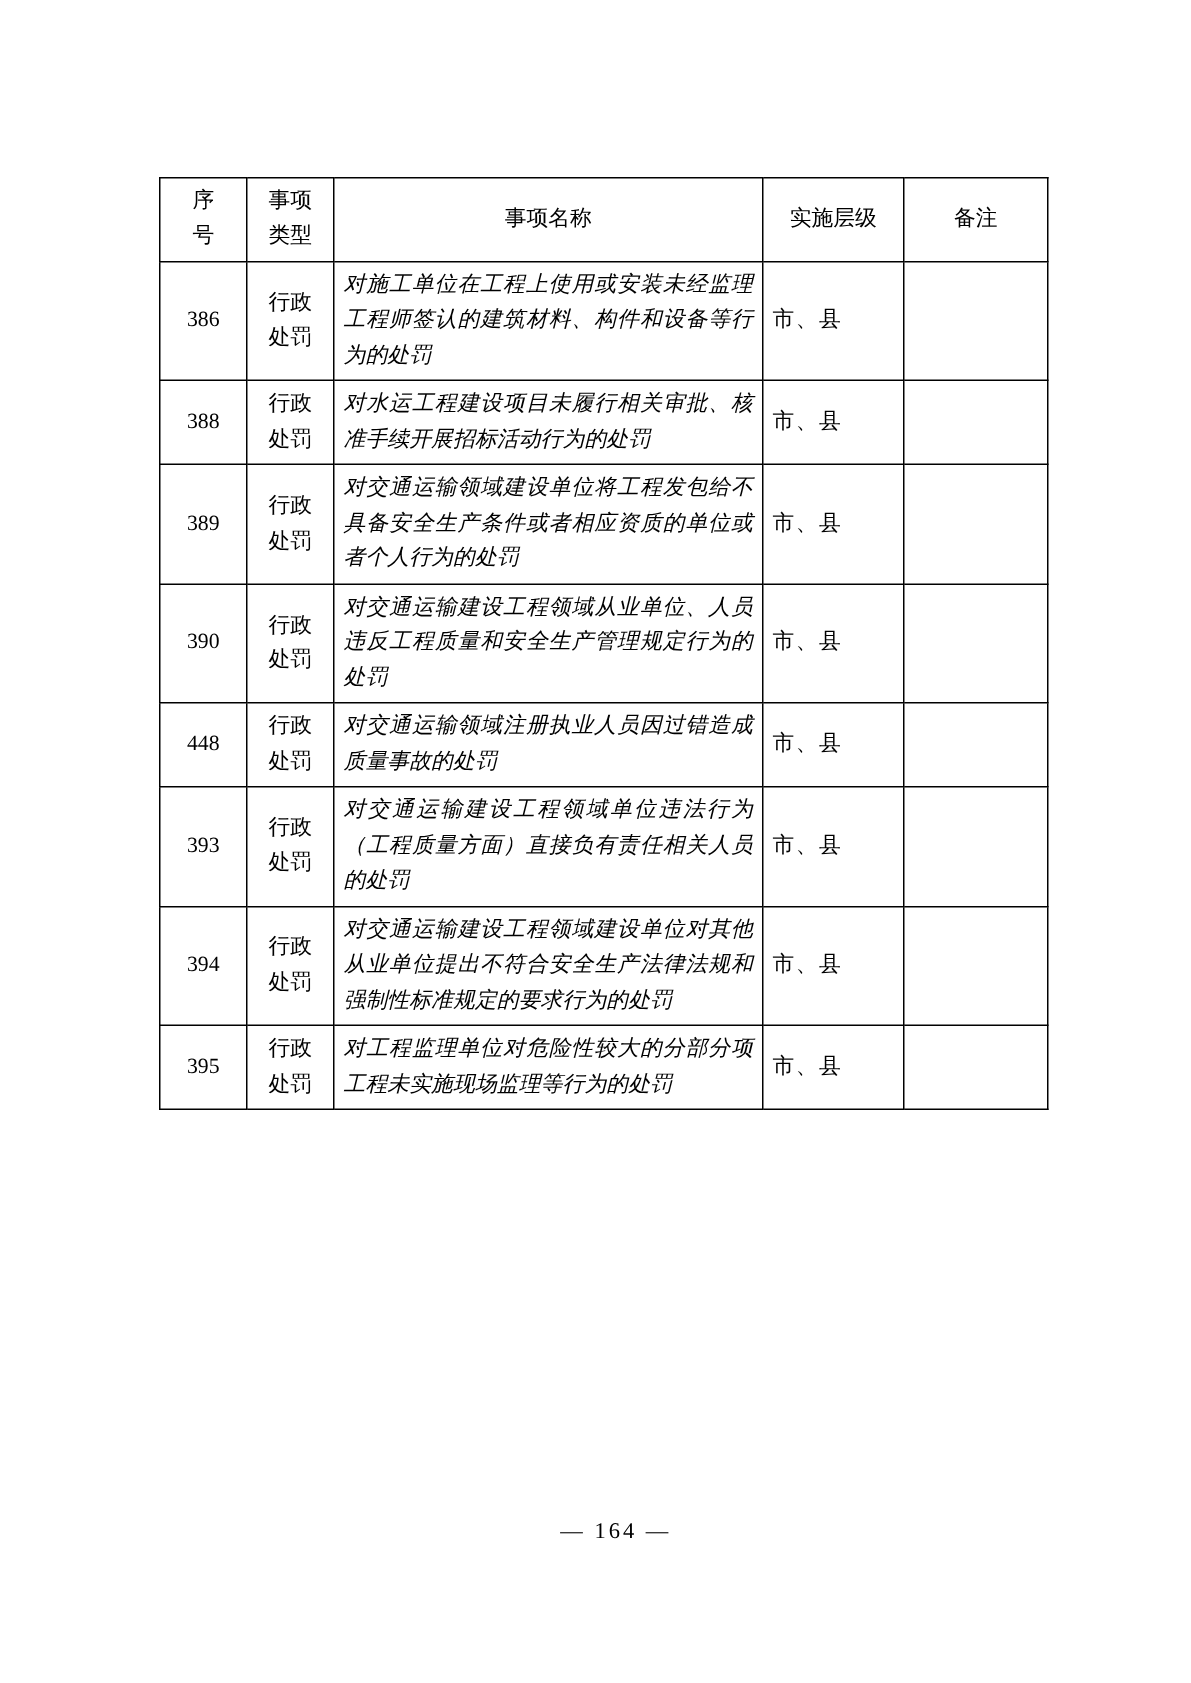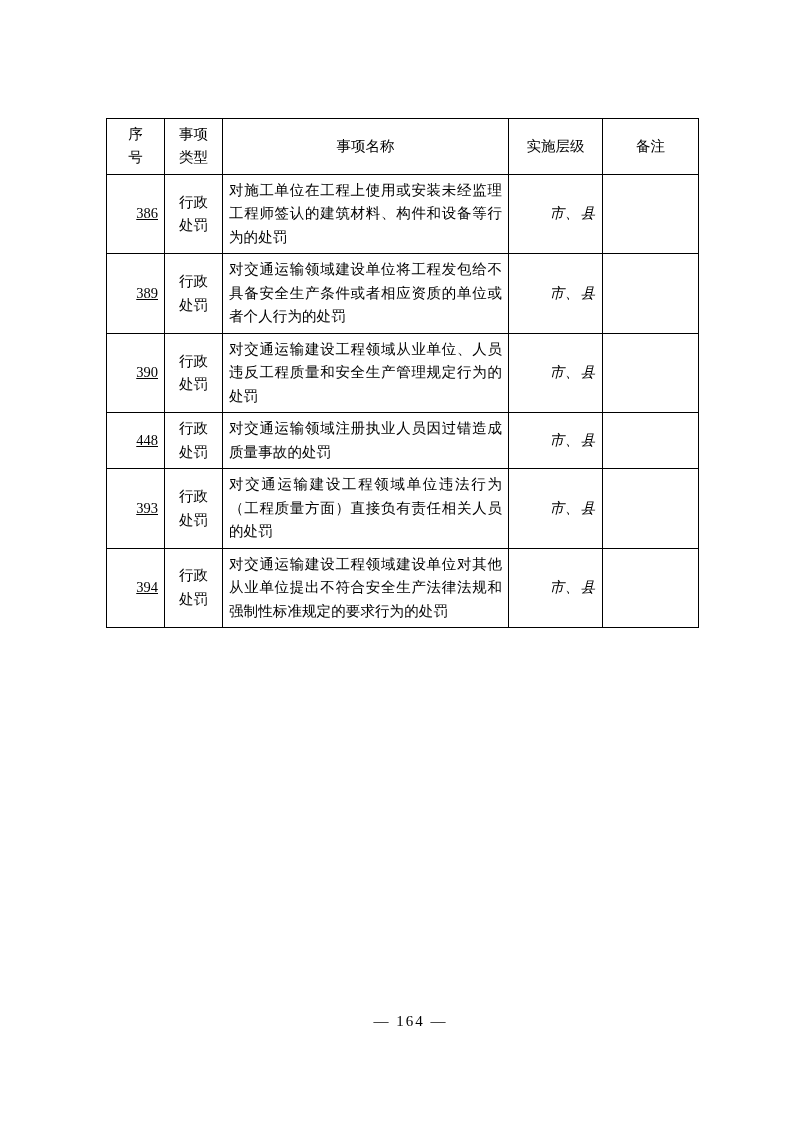--- a/index.html
+++ b/index.html
@@ -44,41 +44,40 @@
   th.head {
     text-align: center;
     font-size: 15px;
     line-height: 1.5;
     padding: 7px 4px;
   }
   th.head .stack {
     display: block;
   }
   td.seq {
-    text-align: right;
+    text-align: center;
     font-size: 15px;
-    text-decoration: underline;
   }
   td.type {
     text-align: center;
     font-size: 14.5px;
     line-height: 1.6;
   }
   td.type .stack { display: block; }
   td.name {
     text-align: left;
     text-align: justify;
     text-justify: inter-ideograph;
     letter-spacing: 0.1px;
+    font-style: italic;
   }
   td.level {
-    text-align: right;
+    text-align: left;
     font-size: 14.5px;
     letter-spacing: 1px;
-    font-style: italic;
   }
   td.remark {
     text-align: center;
   }
   .page-number {
     position: absolute;
     left: 15px;
     right: 0;
     bottom: 92px;
     text-align: center;
@@ -120,20 +119,30 @@
         <td class="seq">386</td>
         <td class="type">
           <span class="stack">行政</span>
           <span class="stack">处罚</span>
         </td>
         <td class="name">对施工单位在工程上使用或安装未经监理工程师签认的建筑材料、构件和设备等行为的处罚</td>
         <td class="level">市、县</td>
         <td class="remark"></td>
       </tr>
       <tr>
+        <td class="seq">388</td>
+        <td class="type">
+          <span class="stack">行政</span>
+          <span class="stack">处罚</span>
+        </td>
+        <td class="name">对水运工程建设项目未履行相关审批、核准手续开展招标活动行为的处罚</td>
+        <td class="level">市、县</td>
+        <td class="remark"></td>
+      </tr>
+      <tr>
         <td class="seq">389</td>
         <td class="type">
           <span class="stack">行政</span>
           <span class="stack">处罚</span>
         </td>
         <td class="name">对交通运输领域建设单位将工程发包给不具备安全生产条件或者相应资质的单位或者个人行为的处罚</td>
         <td class="level">市、县</td>
         <td class="remark"></td>
       </tr>
       <tr>
@@ -166,20 +175,30 @@
         <td class="level">市、县</td>
         <td class="remark"></td>
       </tr>
       <tr>
         <td class="seq">394</td>
         <td class="type">
           <span class="stack">行政</span>
           <span class="stack">处罚</span>
         </td>
         <td class="name">对交通运输建设工程领域建设单位对其他从业单位提出不符合安全生产法律法规和强制性标准规定的要求行为的处罚</td>
+        <td class="level">市、县</td>
+        <td class="remark"></td>
+      </tr>
+      <tr>
+        <td class="seq">395</td>
+        <td class="type">
+          <span class="stack">行政</span>
+          <span class="stack">处罚</span>
+        </td>
+        <td class="name">对工程监理单位对危险性较大的分部分项工程未实施现场监理等行为的处罚</td>
         <td class="level">市、县</td>
         <td class="remark"></td>
       </tr>
     </tbody>
   </table>
 
   <div class="page-number">— 164 —</div>
 
 </div>
 

